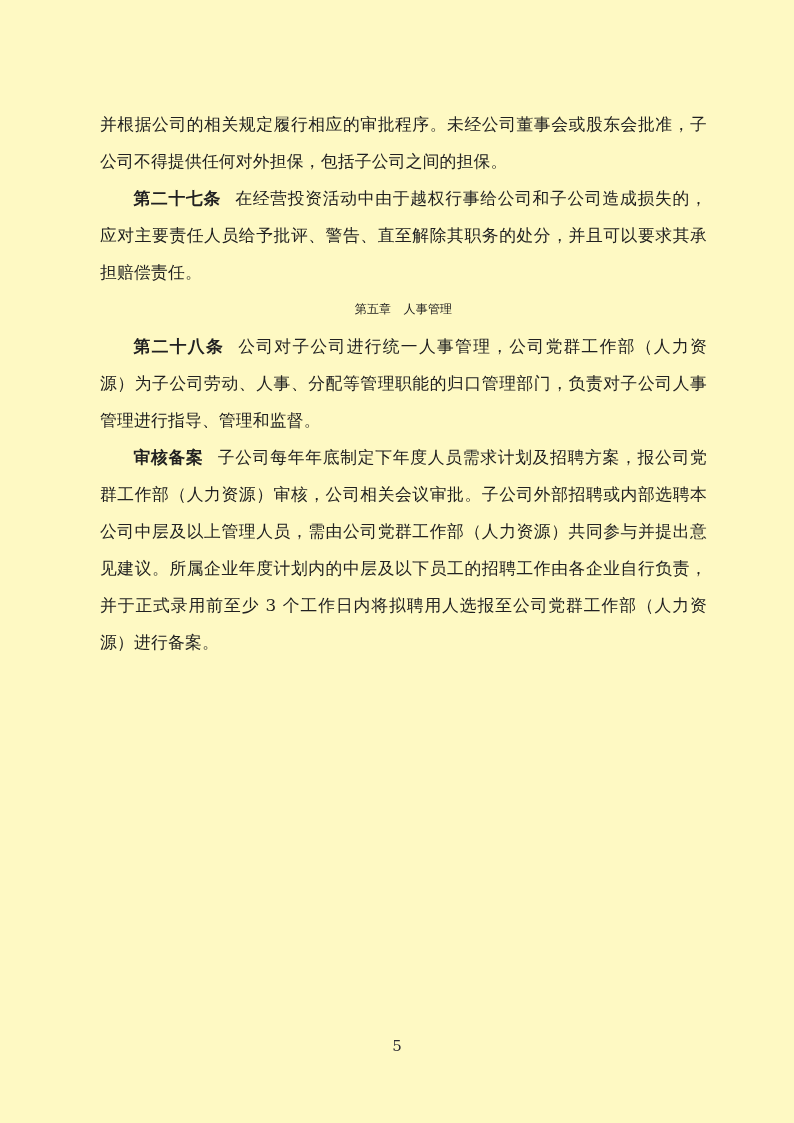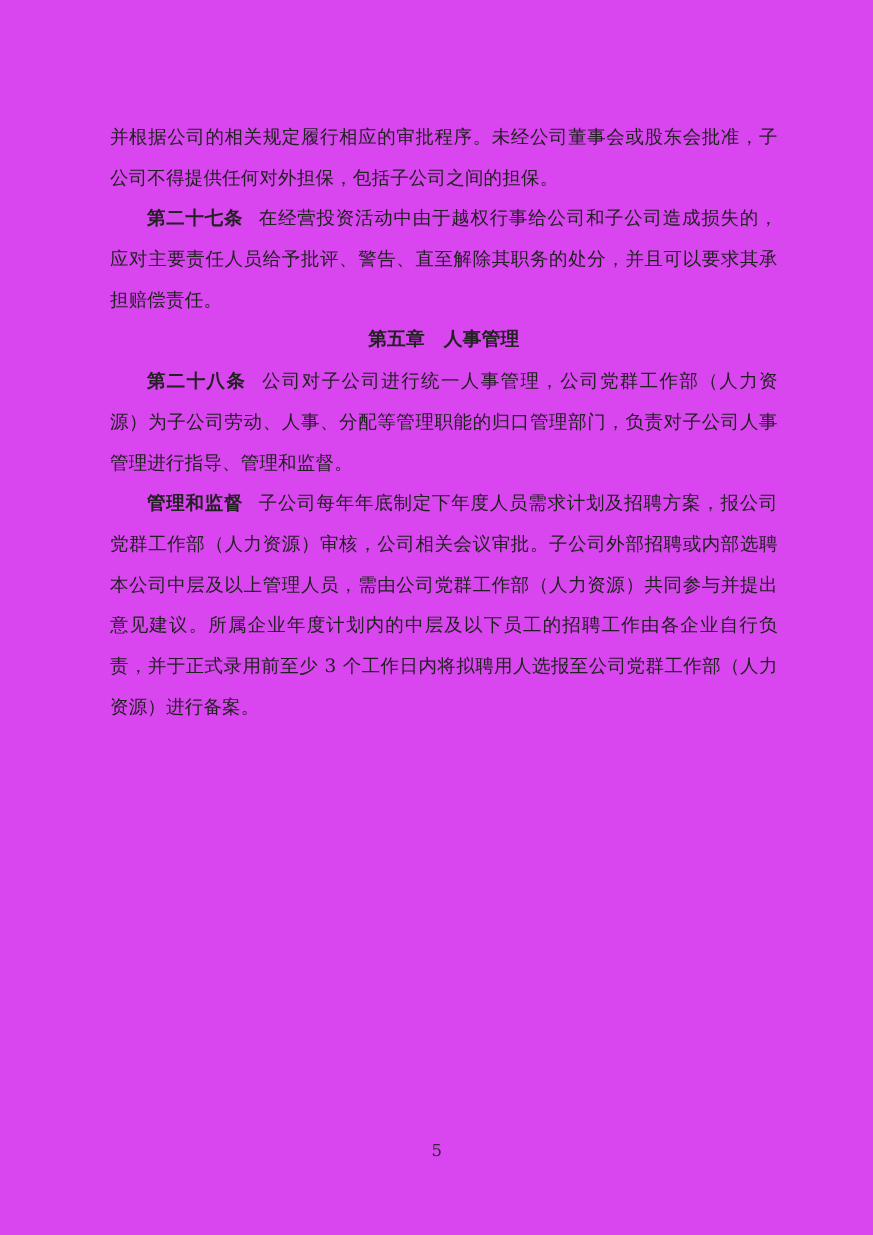--- a/index.html
+++ b/index.html
@@ -4,21 +4,21 @@
 <style>
   html, body {
     margin: 0;
     padding: 0;
     background: #ffffff;
   }
   .page {
     position: relative;
     width: 794px;
     height: 1123px;
-    background: #d946ef;
+    background: #fef9c3;
     overflow: hidden;
     font-family: "DejaVu Serif", "Liberation Serif", serif;
     color: #212121;
   }
   .content {
     position: absolute;
     top: 106px;
     left: 100px;
     width: 607px;
     font-size: 16.8px;
@@ -34,23 +34,23 @@
   .para.no-indent {
     text-indent: 0;
   }
   .lead {
     font-weight: 700;
     margin-right: 0.85em;
   }
   .chapter {
     margin: 0;
     padding: 0;
-    font-size: 17px;
+    font-size: 12px;
     line-height: 37px;
-    font-weight: 700;
+    font-weight: 400;
     text-align: center;
     text-indent: 0;
   }
   .footer {
     position: absolute;
     top: 1036px;
     left: 0;
     width: 794px;
     text-align: center;
     font-size: 15px;
@@ -66,21 +66,21 @@
 
     <p class="para no-indent">并根据公司的相关规定履行相应的审批程序。未经公司董事会或股东会批准，子公司不得提供任何对外担保，包括子公司之间的担保。</p>
 
     <p class="para"><span class="lead">第二十七条</span><span>在经营投资活动中由于越权行事给公司和子公司造成损失的，应对主要责任人员给予批评、警告、直至解除其职务的处分，并且可以要求其承担赔偿责任。</span></p>
 
     <h2 class="chapter">第五章　人事管理</h2>
 
 
     <p class="para"><span class="lead">第二十八条</span><span>公司对子公司进行统一人事管理，公司党群工作部（人力资源）为子公司劳动、人事、分配等管理职能的归口管理部门，负责对子公司人事管理进行指导、管理和监督。</span></p>
 
-    <p class="para"><span class="lead">管理和监督</span><span>子公司每年年底制定下年度人员需求计划及招聘方案，报公司党群工作部（人力资源）审核，公司相关会议审批。子公司外部招聘或内部选聘本公司中层及以上管理人员，需由公司党群工作部（人力资源）共同参与并提出意见建议。所属企业年度计划内的中层及以下员工的招聘工作由各企业自行负责，并于正式录用前至少 3 个工作日内将拟聘用人选报至公司党群工作部（人力资源）进行备案。</span></p>
+    <p class="para"><span class="lead">审核备案</span><span>子公司每年年底制定下年度人员需求计划及招聘方案，报公司党群工作部（人力资源）审核，公司相关会议审批。子公司外部招聘或内部选聘本公司中层及以上管理人员，需由公司党群工作部（人力资源）共同参与并提出意见建议。所属企业年度计划内的中层及以下员工的招聘工作由各企业自行负责，并于正式录用前至少 3 个工作日内将拟聘用人选报至公司党群工作部（人力资源）进行备案。</span></p>
 
 
 
 
   </div>
 
   <div class="footer">
     <span>5</span>
   </div>
 </div>

